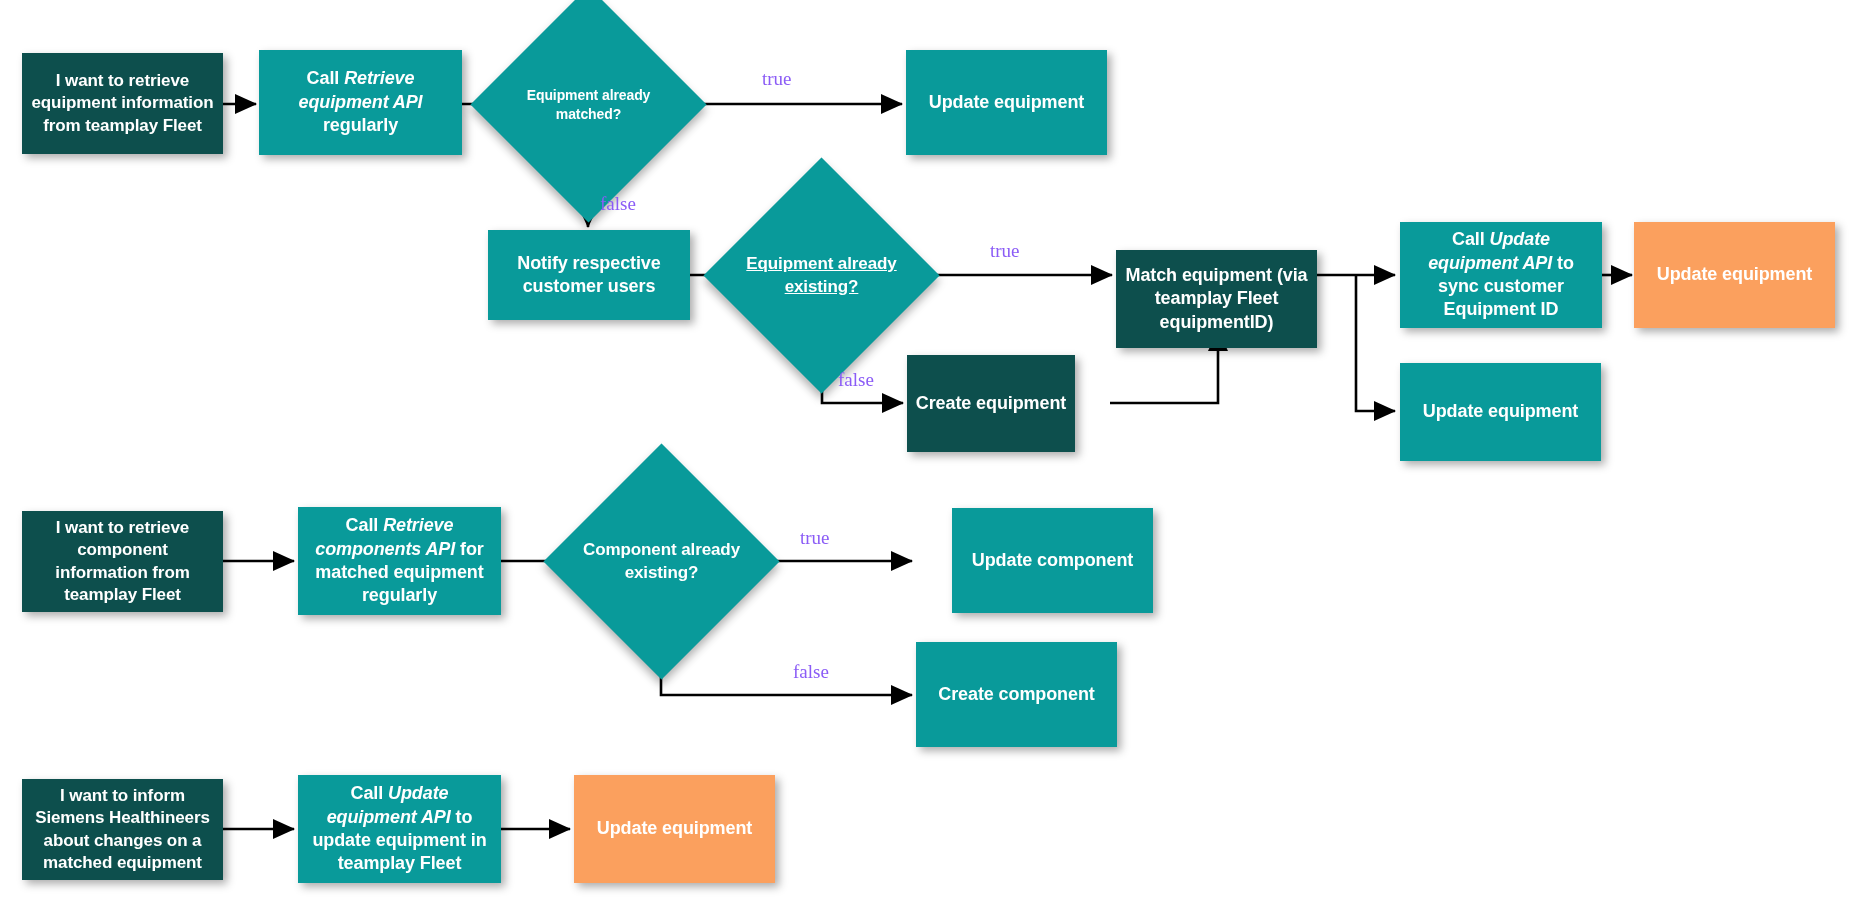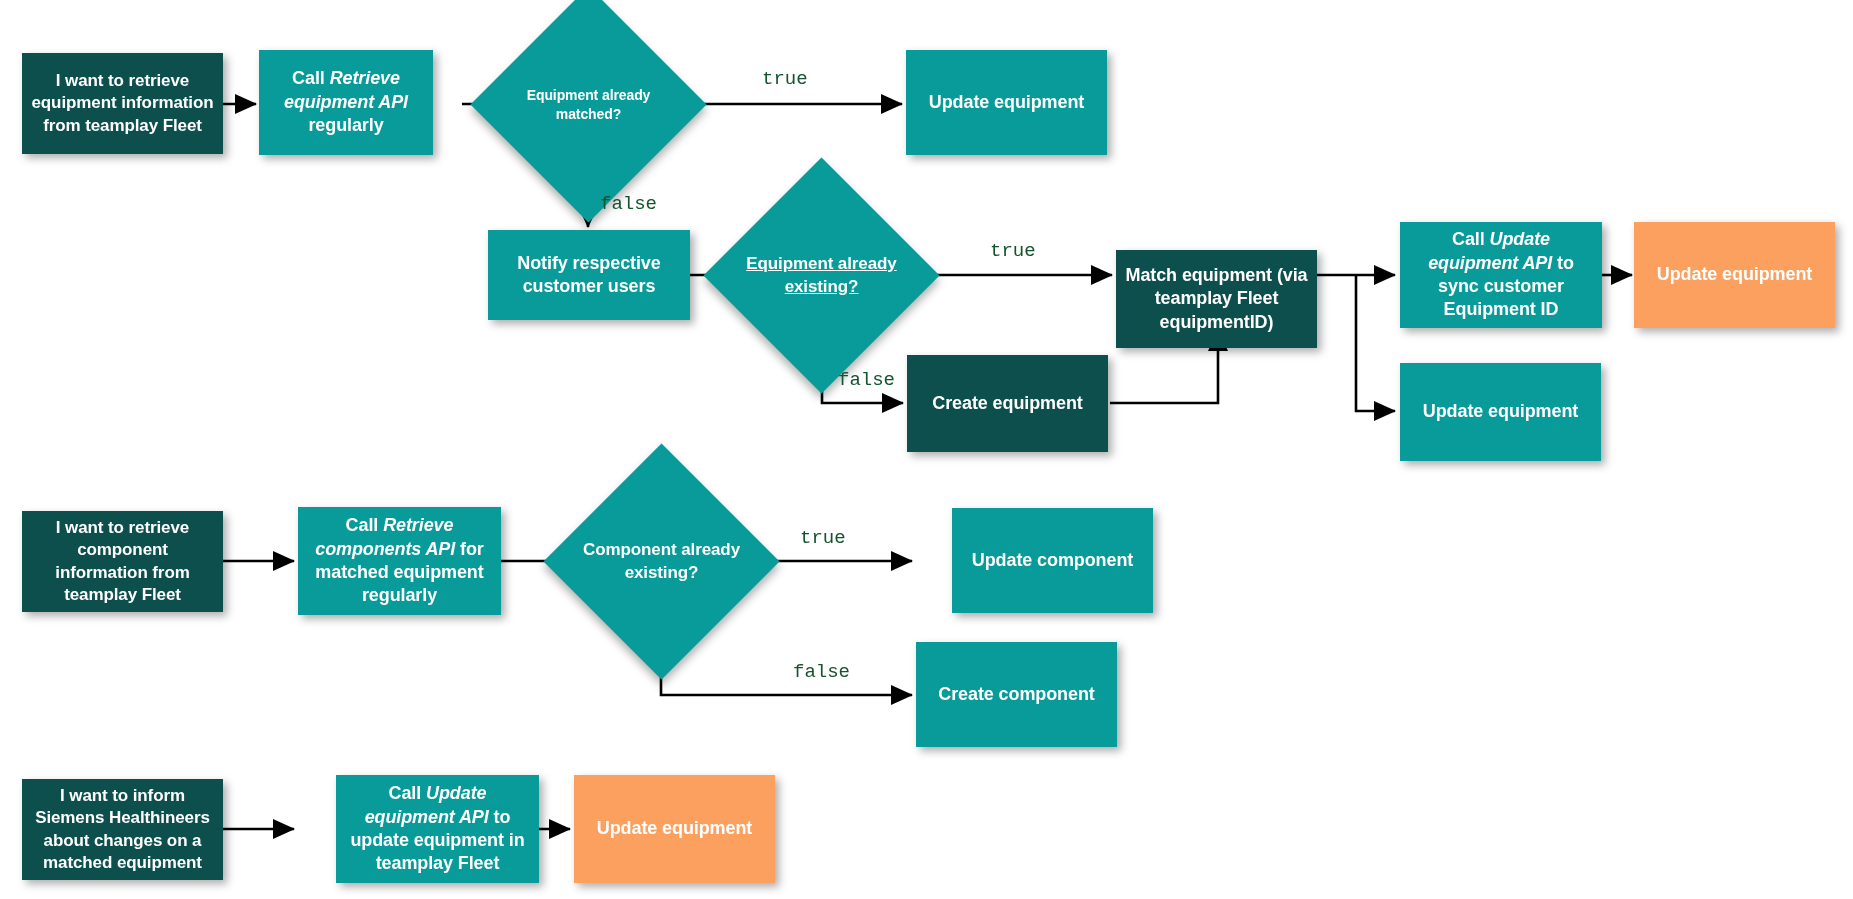--- a/index.html
+++ b/index.html
@@ -62,25 +62,25 @@
     filter: drop-shadow(4px 4px 4px rgba(0,0,0,0.30));
     z-index: 0;
   }
   .diamond .txt {
     position: relative;
     z-index: 2;
     padding: 0;
   }
   .edge-label {
     position: absolute;
-    color: #14532d;
+    color: #8b5cf6;
     font-weight: normal;
     font-size: 19px;
     white-space: nowrap;
-    font-family: Liberation Mono, monospace;
+    font-family: Liberation Serif, serif;
   }
   .it { font-style: italic; }
 </style>
 </head>
 <body>
 
 <div id="canvas">
 
   <svg id="wires" viewBox="0 0 1853 899" xmlns="http://www.w3.org/2000/svg">
     <defs>
@@ -110,21 +110,21 @@
 
       <path d="M223,829 L294,829"></path>
       <path d="M500,829 L570,829"></path>
     </g>
   </svg>
 
   <div class="node box dark" style="left:22px; top:53px; width:201px; height:101px; font-size:17px;">
     <span class="txt">I want to retrieve equipment information from teamplay Fleet</span>
   </div>
 
-  <div class="node box teal" style="left:259px; top:50px; width:174px; height:105px; font-size:18px;text-align:center;">
+  <div class="node box teal" style="left:259px; top:50px; width:203px; height:105px; font-size:18px;text-align:center;">
     <span class="txt"><span>Call </span><span class="it">Retrieve equipment API</span><span> regularly</span></span>
   </div>
 
   <div class="node diamond" style="left:505px; top:21px; width:167px; height:167px; font-size:14px;">
     <span class="dshape"></span>
     <span class="txt">Equipment already matched?</span>
   </div>
 
   <div class="node box teal" style="left:906px; top:50px; width:201px; height:105px; font-size:18px;">
     <span class="txt">Update equipment</span>
@@ -136,21 +136,21 @@
 
   <div class="node diamond" style="left:738px; top:192px; width:167px; height:167px; font-size:17px;text-decoration:underline;">
     <span class="dshape"></span>
     <span class="txt">Equipment already existing?</span>
   </div>
 
   <div class="node box dark" style="left:1116px; top:226px; width:201px; height:98px; font-size:18px;margin-top:24px;">
     <span class="txt">Match equipment (via teamplay Fleet equipmentID)</span>
   </div>
 
-  <div class="node box dark" style="left:907px; top:355px; width:201px; height:97px; font-size:18px;">
+  <div class="node box dark" style="left:907px; top:355px; width:168px; height:97px; font-size:18px;">
     <span class="txt">Create equipment</span>
   </div>
 
   <div class="node box teal" style="left:1400px; top:222px; width:202px; height:106px; font-size:18px;">
     <span class="txt"><span>Call </span><span class="it">Update equipment API</span><span> to sync customer Equipment ID</span></span>
   </div>
 
   <div class="node box orange" style="left:1634px; top:222px; width:201px; height:106px; font-size:18px;">
     <span class="txt">Update equipment</span>
   </div>
@@ -177,21 +177,21 @@
   </div>
 
   <div class="node box dark" style="left:22px; top:779px; width:201px; height:101px; font-size:17px;">
     <span class="txt">I want to inform Siemens Healthineers about changes on a matched equipment</span>
   </div>
 
   <div class="node box teal" style="left:916px; top:642px; width:201px; height:105px; font-size:18px;">
     <span class="txt">Create component</span>
   </div>
 
-  <div class="node box teal" style="left:298px; top:775px; width:203px; height:108px; font-size:18px;margin-left:38px;">
+  <div class="node box teal" style="left:298px; top:775px; width:203px; height:108px; font-size:18px;">
     <span class="txt"><span>Call </span><span class="it">Update equipment API</span><span> to update equipment in teamplay Fleet</span></span>
   </div>
 
   <div class="node box orange" style="left:574px; top:775px; width:201px; height:108px; font-size:18px;">
     <span class="txt">Update equipment</span>
   </div>
 
   <div class="edge-label" style="left:762px; top:68px;">true</div>
 
   <div class="edge-label" style="left:600px; top:193px;">false</div>

